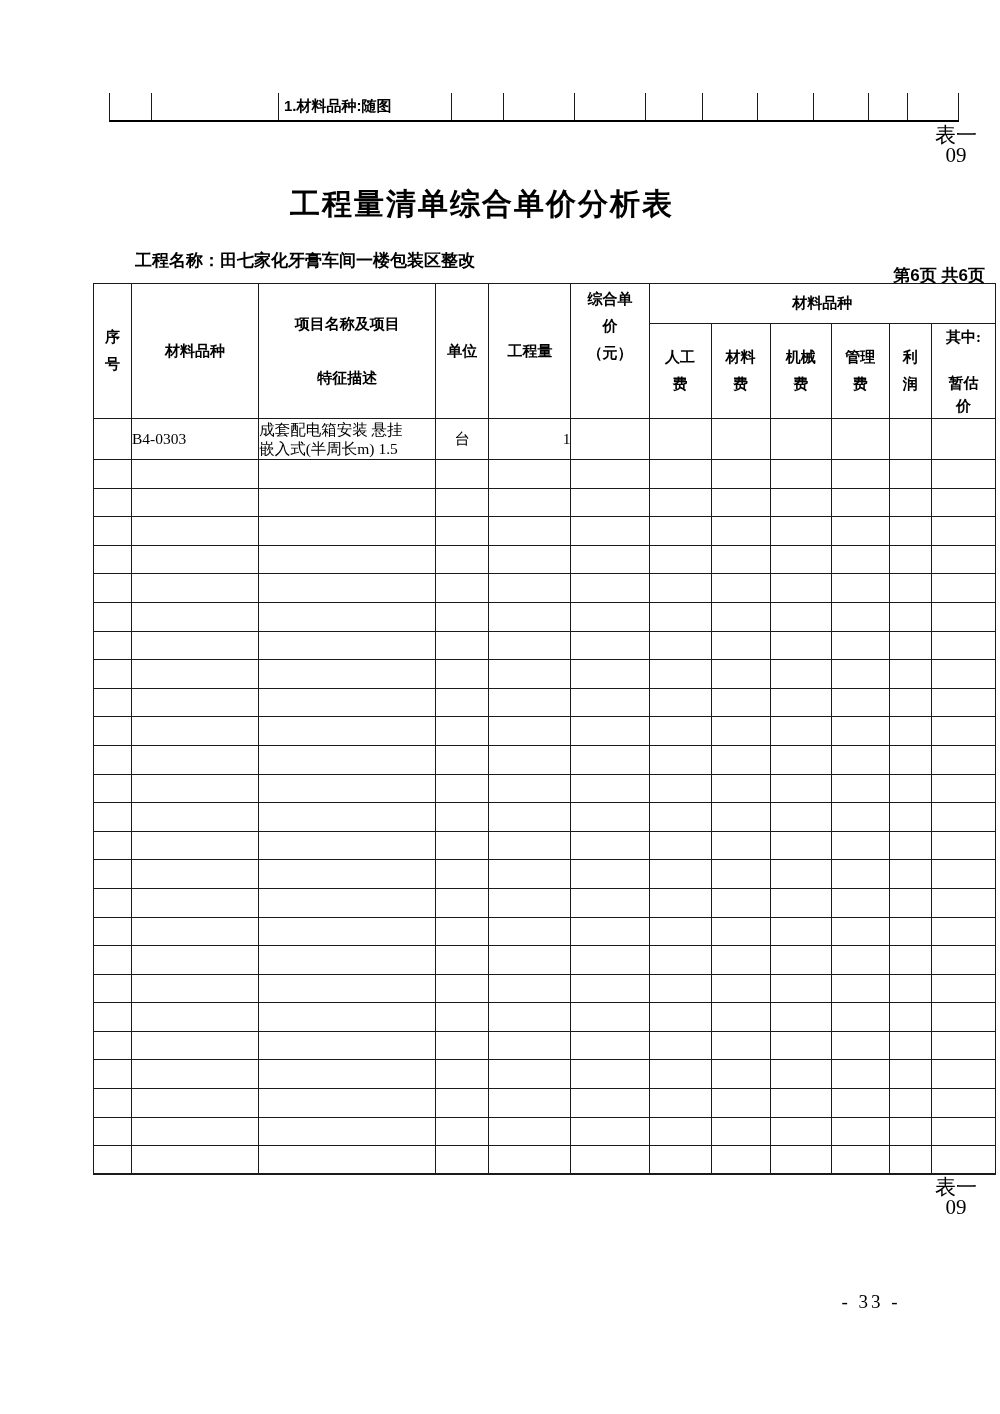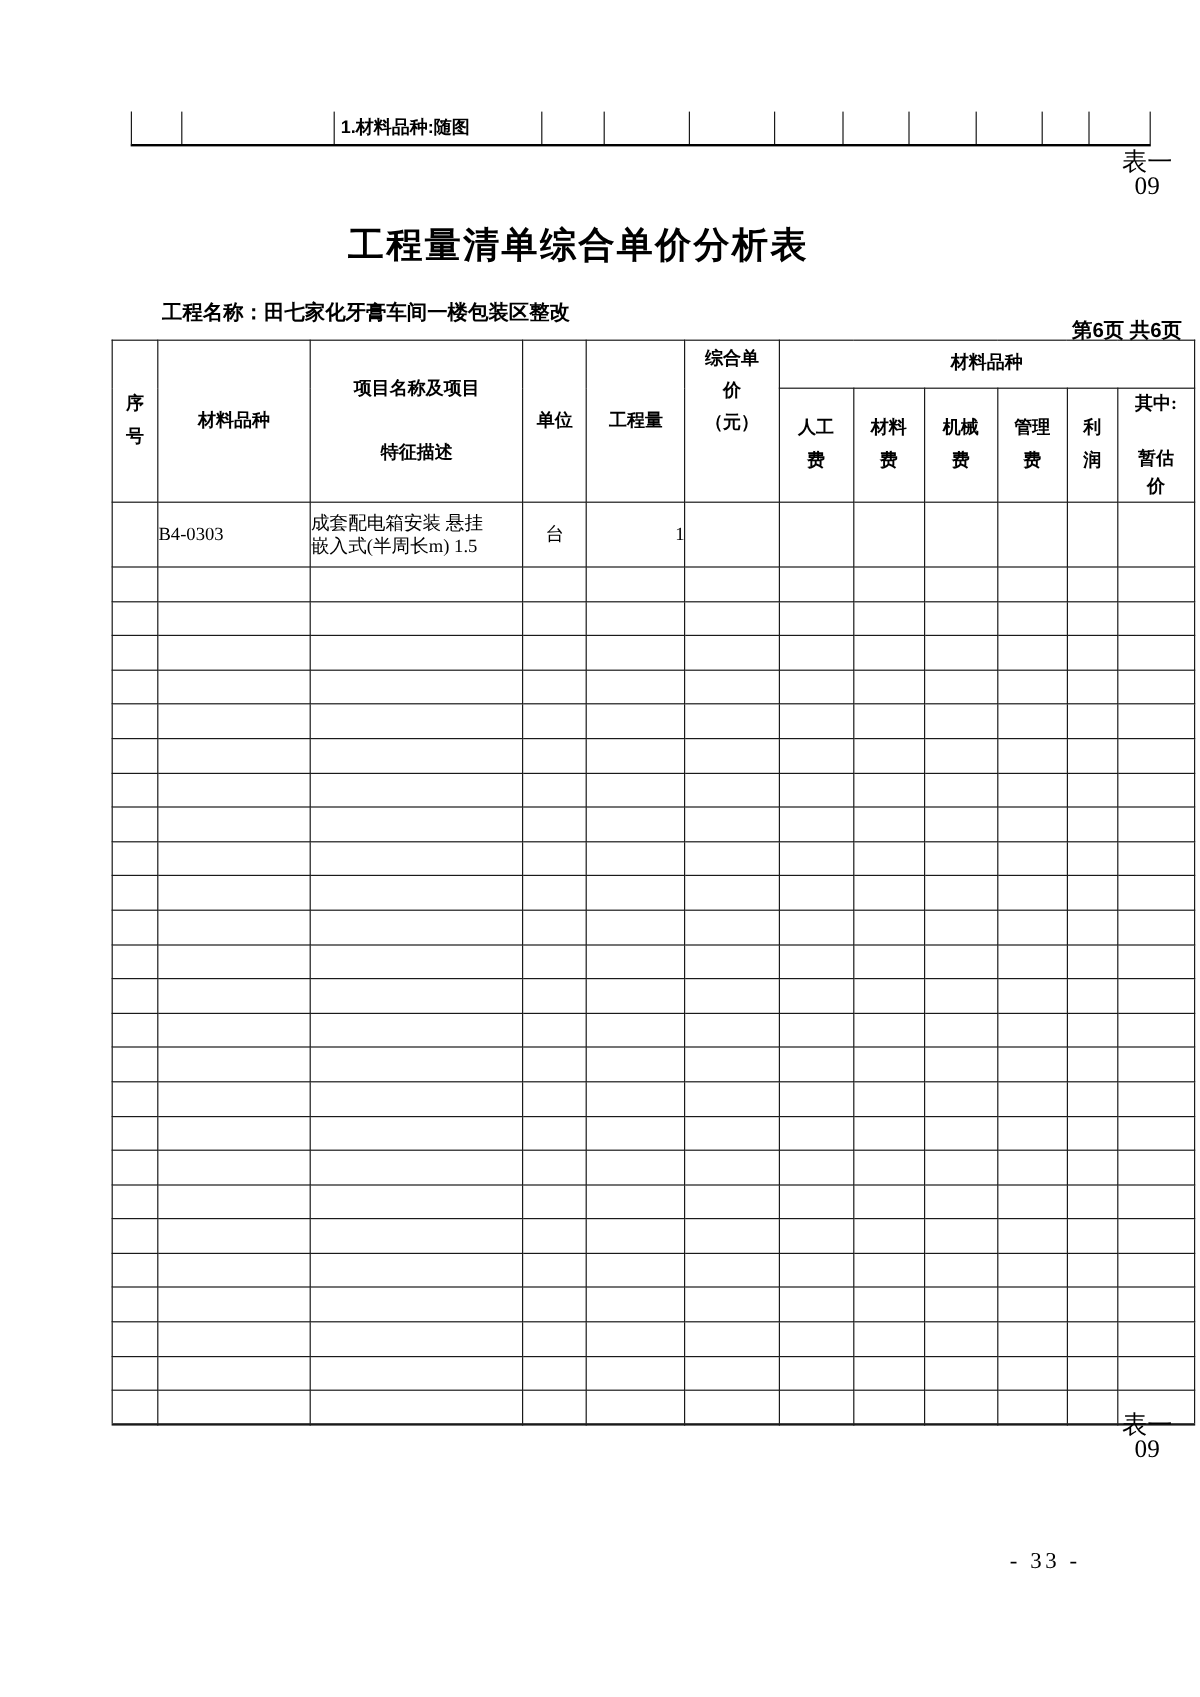--- a/index.html
+++ b/index.html
@@ -75,21 +75,21 @@
   tr.h1 { height: 40px; }
   tr.h2 { height: 94px; }
   .top-align { vertical-align: top !important; padding-top: 2px !important; }
   .prov-h { line-height: 23px !important; }
 
   table.main tbody td {
     font-family: "Liberation Serif", "DejaVu Serif", serif;
     font-size: 15.5px;
     vertical-align: middle;
   }
-  tr.data-row { height: 54px; }
+  tr.data-row { height: 41px; }
   td.code-cell { text-align: left; padding-left: 10px; }
   td.name-cell {
     text-align: left; padding: 0 5px 0 8px;
     font-size: 15px; line-height: 19px; white-space: pre-line; margin-top: 47px;
   }
   td.unit-cell { text-align: center; }
   td.qty-cell  { text-align: right; padding-right: 14px; }
   tbody.empty-rows tr { height: 28.6px; }
 
   

